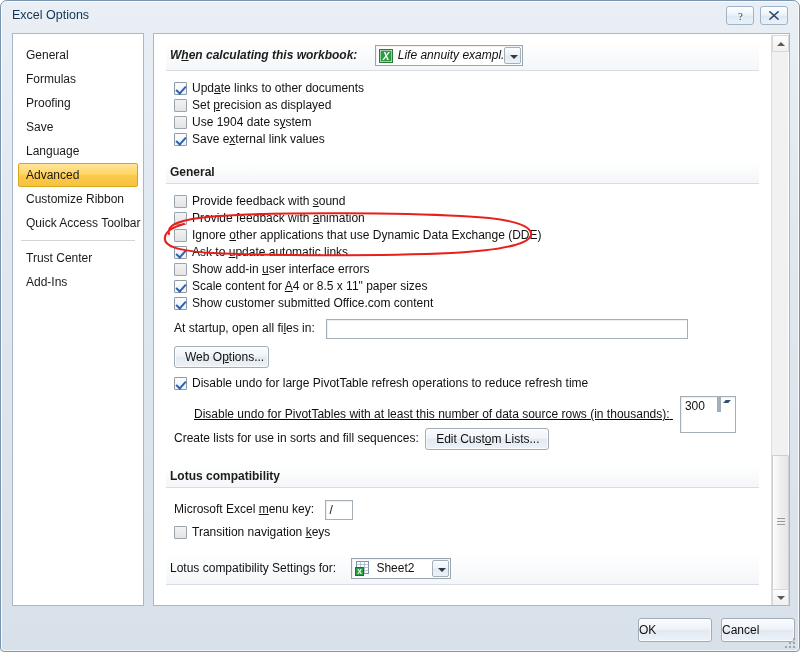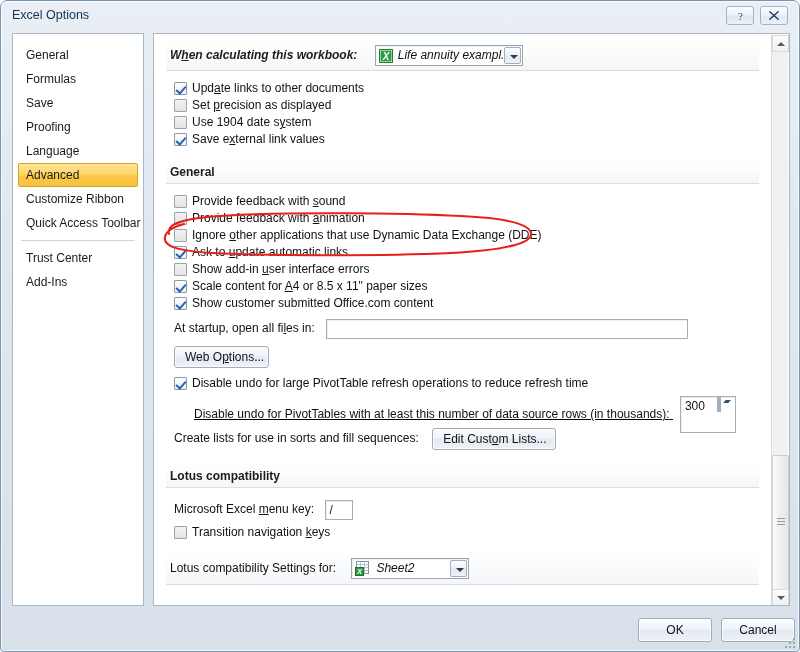--- a/index.html
+++ b/index.html
@@ -220,21 +220,21 @@
 
   
   .btn {
     display: inline-block;
     vertical-align: middle;
     background: linear-gradient(180deg,#fafcfe 0%,#eff3f8 47%,#e2e9f1 50%,#edf2f8 100%);
     border: 1px solid #9fadb9;
     border-radius: 3px;
     font-size: 12px;
     color: #111;
-    text-align: center;
+    text-align: left;
     padding: 3px 10px;
     cursor: default;
     box-shadow: inset 0 0 0 1px rgba(255,255,255,0.65);
     white-space: nowrap;
   }
 
   
   .spinner {
     display: inline-block;
     vertical-align: middle;
@@ -378,22 +378,22 @@
         <path d="M1.5 1.5 L10.5 9.5 M10.5 1.5 L1.5 9.5" stroke="#2a4a68" stroke-width="1.6" fill="none"></path>
         <path d="M1.5 1.5 L10.5 9.5 M10.5 1.5 L1.5 9.5" stroke="#2a4a68" stroke-width="0.8" fill="none"></path>
       </svg>
     </div>
   </div>
 
   <div id="sidebar">
     <div id="nav-top-pad"></div>
     <div class="nav-item"><span>General</span></div>
     <div class="nav-item"><span>Formulas</span></div>
+    <div class="nav-item"><span>Proofing</span></div>
     <div class="nav-item"><span>Save</span></div>
-    <div class="nav-item"><span>Proofing</span></div>
     <div class="nav-item"><span>Language</span></div>
     <div class="nav-item selected"><span>Advanced</span></div>
     <div class="nav-item"><span>Customize Ribbon</span></div>
     <div class="nav-item"><span>Quick Access Toolbar</span></div>
     <div class="nav-sep"></div>
     <div class="nav-item"><span>Trust Center</span></div>
     <div class="nav-item"><span>Add-Ins</span></div>
   </div>
 
   <div id="content">
@@ -496,21 +496,21 @@
             <span class="sp-up"></span>
             <span class="sp-dn"></span>
           </span>
         </span>
       </div>
 
       <div style="height:8px;"></div>
 
       <div class="field-row" style="height:26px;">
         <span class="fld-label">Create lists for use in sorts and fill sequences:</span>
-        <span class="btn" style="width:124px;margin-left:10px;"><span>Edit Cust</span><span class="acc">o</span><span>m Lists...</span></span>
+        <span class="btn" style="width:124px;margin-left:3px;"><span>Edit Cust</span><span class="acc">o</span><span>m Lists...</span></span>
       </div>
 
       <div style="height:12px;"></div>
 
       <div class="sec-header">Lotus compatibility</div>
 
       <div style="height:11px;"></div>
 
       <div class="field-row">
         <span class="fld-label"><span>Microsoft Excel </span><span class="acc">m</span><span>enu key:</span></span>
@@ -521,21 +521,21 @@
 
       <div class="cb-row">
         <span class="cbox"></span>
         <span class="cb-label"><span>Transition navigation </span><span class="acc">k</span><span>eys</span></span>
       </div>
 
       <div style="height:13px;"></div>
 
       <div class="sec-header" style="padding-top:4px;padding-bottom:5px;font-weight:normal;">
         <span class="fld-label"><span>L</span><span class="acc"></span><span>otus compatibility Settings for:</span></span>
-        <span class="combo" style="width:118px;margin-left:12px;font-style:italic;">
+        <span class="combo" style="width:100px;margin-left:12px;">
           <svg class="sheet-icon" viewBox="0 0 15 15">
             <rect x="1.5" y="0.5" width="12" height="12" fill="#ffffff" stroke="#7d93a8" stroke-width="1"></rect>
             <g stroke="#9ab0c4" stroke-width="0.7">
               <line x1="1.5" y1="3.5" x2="13.5" y2="3.5"></line>
               <line x1="1.5" y1="6.5" x2="13.5" y2="6.5"></line>
               <line x1="1.5" y1="9.5" x2="13.5" y2="9.5"></line>
               <line x1="5.5" y1="0.5" x2="5.5" y2="12.5"></line>
               <line x1="9.5" y1="0.5" x2="9.5" y2="12.5"></line>
             </g>
             <rect x="0.5" y="6.5" width="8" height="8" fill="#2e9b45" stroke="#1f6f30" stroke-width="1"></rect>

